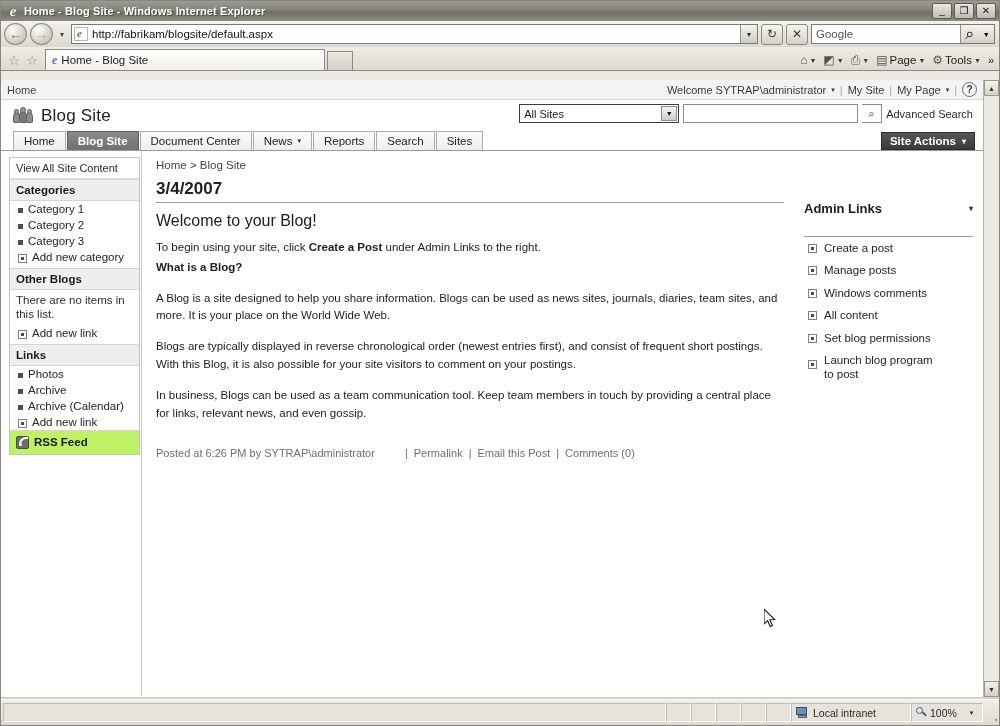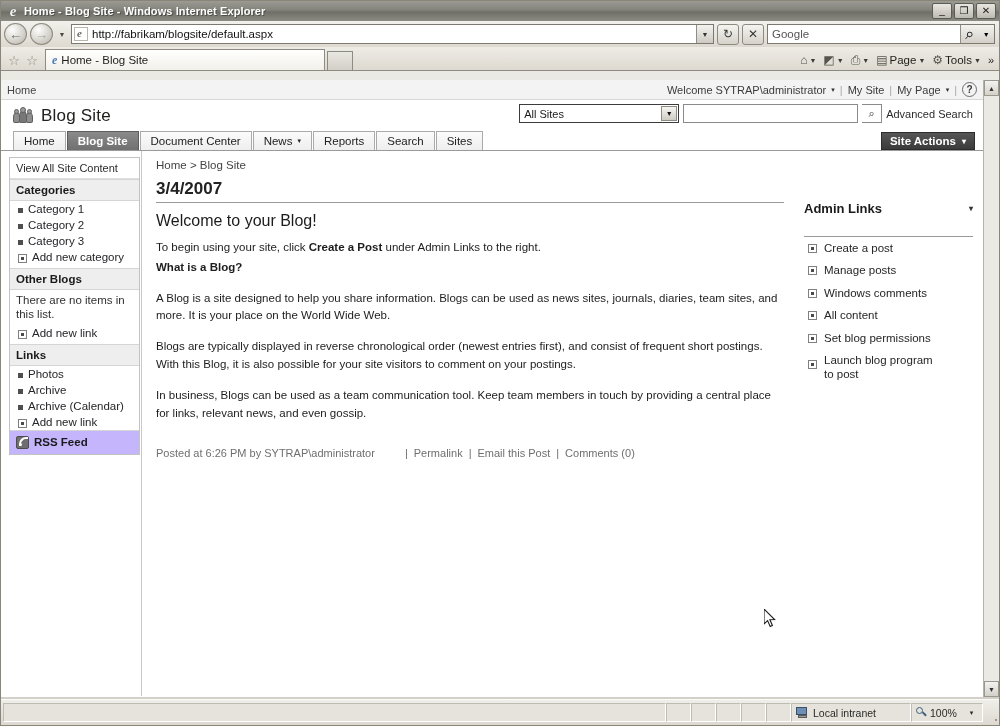--- a/index.html
+++ b/index.html
@@ -116,21 +116,21 @@
     font-size: 7px; color: #333;
   }
   .sqbtn {
     width: 22px; height: 21px;
     background: linear-gradient(to bottom, #f5f4f0, #d5d2ca);
     border: 1px solid #8d8a81; border-radius: 3px;
     display: flex; align-items: center; justify-content: center;
     font-size: 12px; color: #3a3a35; flex: none;
   }
   #searchbox {
-    width: 228px; height: 20px; flex: none;
+    width: 184px; height: 20px; flex: none;
     background: #fff; border: 1px solid #7b7970;
     display: flex; align-items: center; position: relative;
     padding-left: 4px;
   }
   #searchbox .sval { font-size: 11.5px; color: #555; }
   #searchbox .sgo {
     position: absolute; right: 0; top: 0; bottom: 0; width: 34px;
     display: flex; align-items: center; justify-content: space-around;
     background: linear-gradient(to bottom, #f4f3ef, #d3d0c8);
     border-left: 1px solid #908d85;
@@ -336,21 +336,21 @@
   .plusbox::after {
     content: ""; position: absolute; left: 2px; top: 2px;
     width: 3px; height: 3px; background: #4a4a4a;
   }
   .qlnote { font-size: 11.5px; color: #303030; padding: 3px 6px; line-height: 1.25; }
   .qlsection-gap { height: 3px; }
   #rssrow {
     display: flex; align-items: center; gap: 5px;
     padding: 5px 6px;
     border-top: 1px solid #d5d5d5;
-    background: #c4b5fd;
+    background: #bef264;
   }
   .rssicon {
     width: 13px; height: 13px; flex: none;
     background: #6e6e6e; border: 1px solid #4c4c4c;
     position: relative; border-radius: 2px;
   }
   .rssicon::before {
     content: ""; position: absolute; left: 2px; bottom: 2px;
     width: 3px; height: 3px; background: #fff; border-radius: 50%;
   }

